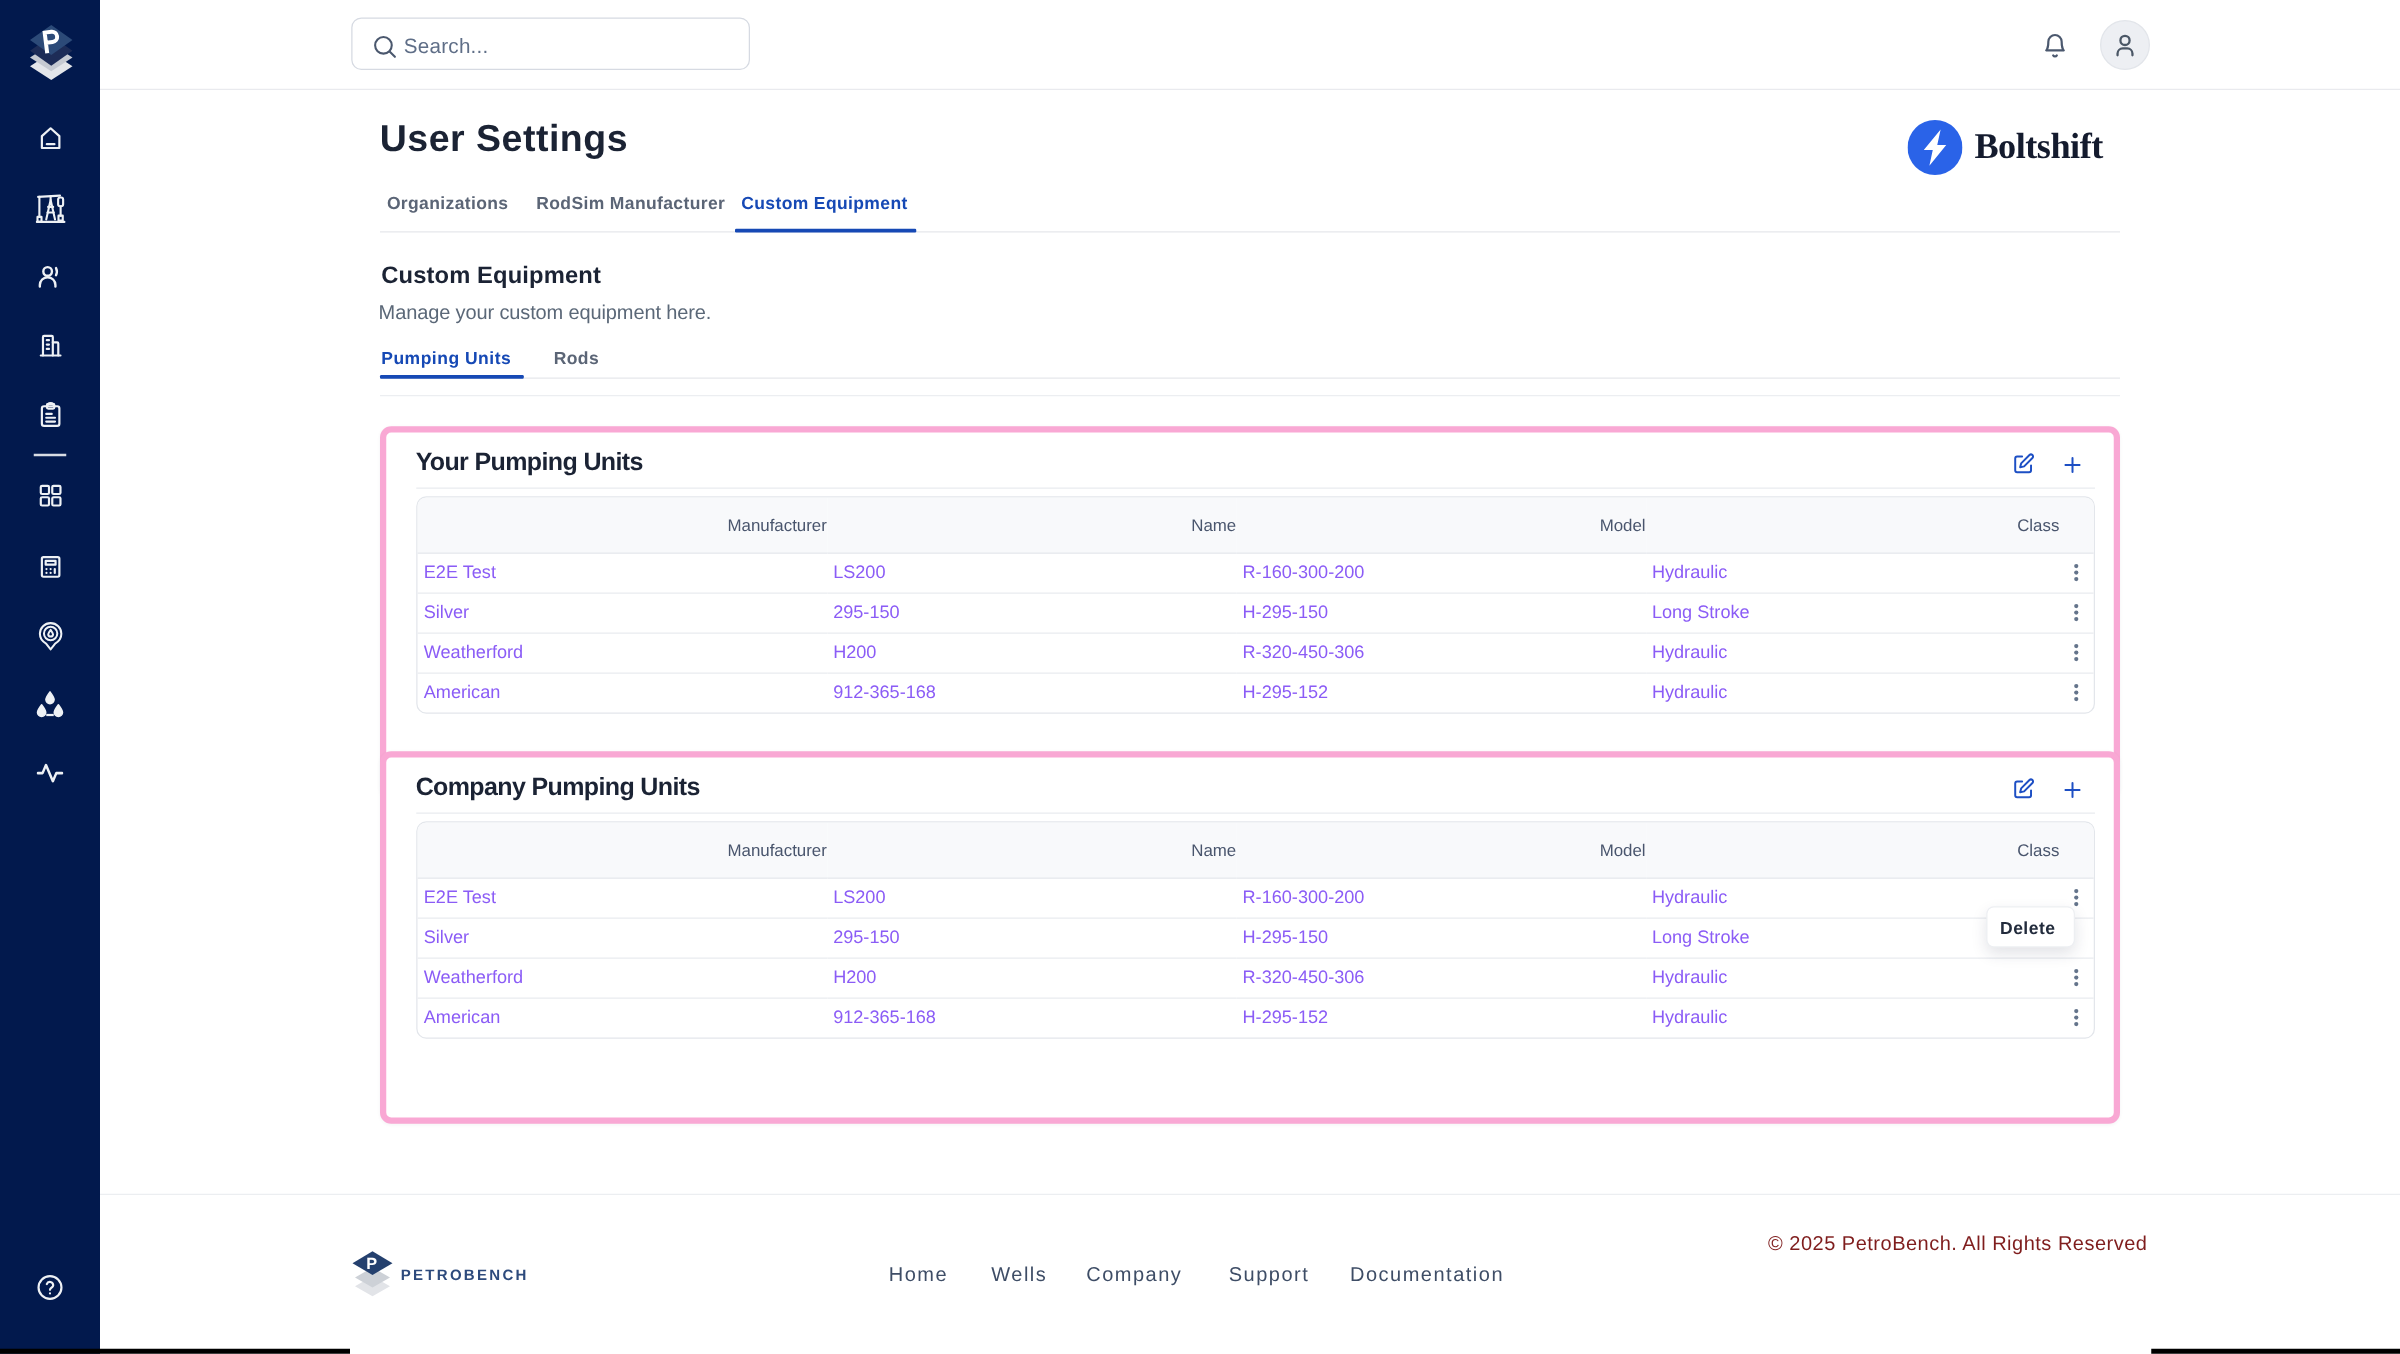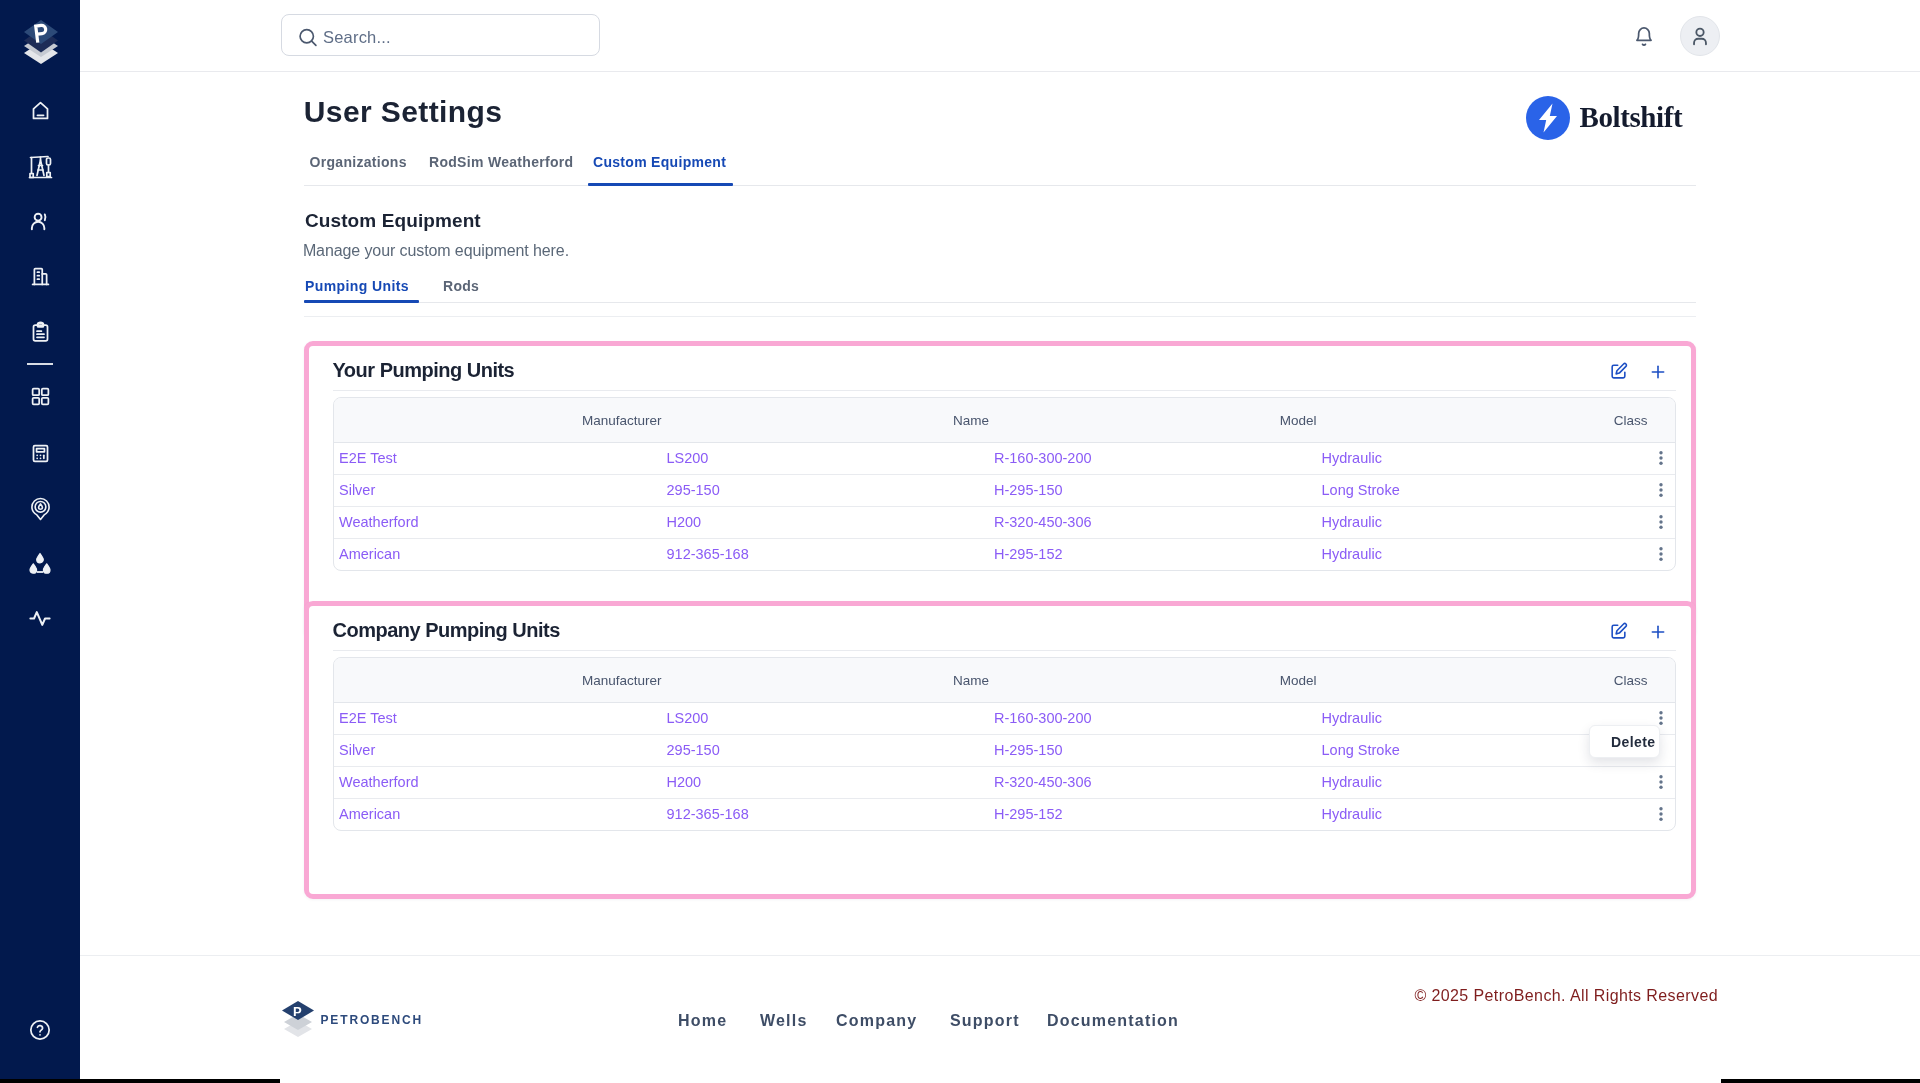--- a/index.html
+++ b/index.html
@@ -49,25 +49,25 @@
 col.c1 { width:327.5px; } col.c2 { width:327.5px; } col.c3 { width:327.5px; } col.c4 { width:331px; }
 thead th { background:#f8f9fb; height:44px; font-size:13.5px; font-weight:normal; color:#49556d; text-align:right; padding:1px 0 0 5px; border-bottom:1px solid #e3e6eb; }
 tbody td { height:32px; font-size:14.5px; color:#8b5cf6; padding:0 0 0 5px; }
 tbody tr + tr td { border-top:1px solid #e9ebef; }
 td.act, th.act { padding:0; }
 .dots { display:block; margin:0 6px 0 auto; }
 
 
 #delpop { position:absolute; left:1589px; top:725px; width:71px; height:33px; background:#fff;
   border:1px solid #edeff2; border-radius:6px; box-shadow:0 5px 12px rgba(30,40,70,.13); z-index:5; }
-#delpop span { position:absolute; left:10px; top:7.6px; font-size:14px; font-weight:bold; color:#232c3d; letter-spacing:.4px;margin-left:11px; }
+#delpop span { position:absolute; left:10px; top:7.6px; font-size:14px; font-weight:bold; color:#232c3d; letter-spacing:.4px; }
 
 
 #footer { position:absolute; left:80px; top:955px; width:1840px; height:128px; border-top:1px solid #eceef1; background:#fff; }
-.flink { position:absolute; top:1012.4px; font-size:16px; font-weight:bold; color:#3e4d66; letter-spacing:1.2px; }
+.flink { position:absolute; top:1012.4px; font-size:16px; font-weight:normal; color:#3e4d66; letter-spacing:1.2px;margin-left:33px; }
 #fcopy { position:absolute; top:987px; right:202px; font-size:16px; color:#7f1d1d; letter-spacing:.4px; }
 #fpetro { position:absolute; left:320.5px; top:1012.6px; font-size:12px; font-weight:bold; color:#2d4a7c; letter-spacing:1.85px; }
 
 .blackbar { position:absolute; background:#000; z-index:10; }
 </style>
 </head>
 <body>
 
 <div id="sidebar">
 
@@ -190,21 +190,21 @@
 
 <div id="bolt">
   <svg width="44" height="44" viewBox="0 0 44 44">
       <circle cx="22" cy="22" r="22" fill="#2a63e8"></circle>
       <path d="M26.5 7.5 13 24h7.2L17.5 36.5 31 20h-7.2z" fill="#fff"></path>
     </svg>
   <div class="t">Boltshift</div>
 </div>
 
 <div class="tabtxt" style="left:309.5px; top:154.4px;">Organizations</div>
-<div class="tabtxt" style="left:429px; top:154.4px;">RodSim Weatherford</div>
+<div class="tabtxt" style="left:429px; top:154.4px;">RodSim Manufacturer</div>
 <div class="tabtxt" style="left:593px; top:154.4px; color:#1649b5;">Custom Equipment</div>
 <div id="tabline"></div>
 <div id="tabun"></div>
 
 <div id="h2">Custom Equipment</div>
 <div id="sub">Manage your custom equipment here.</div>
 
 <div class="tabtxt" style="left:305px; top:278.1px; color:#1649b5; letter-spacing:.4px;">Pumping Units</div>
 <div class="tabtxt" style="left:443px; top:278.1px;">Rods</div>
 <div id="stabline"></div>

